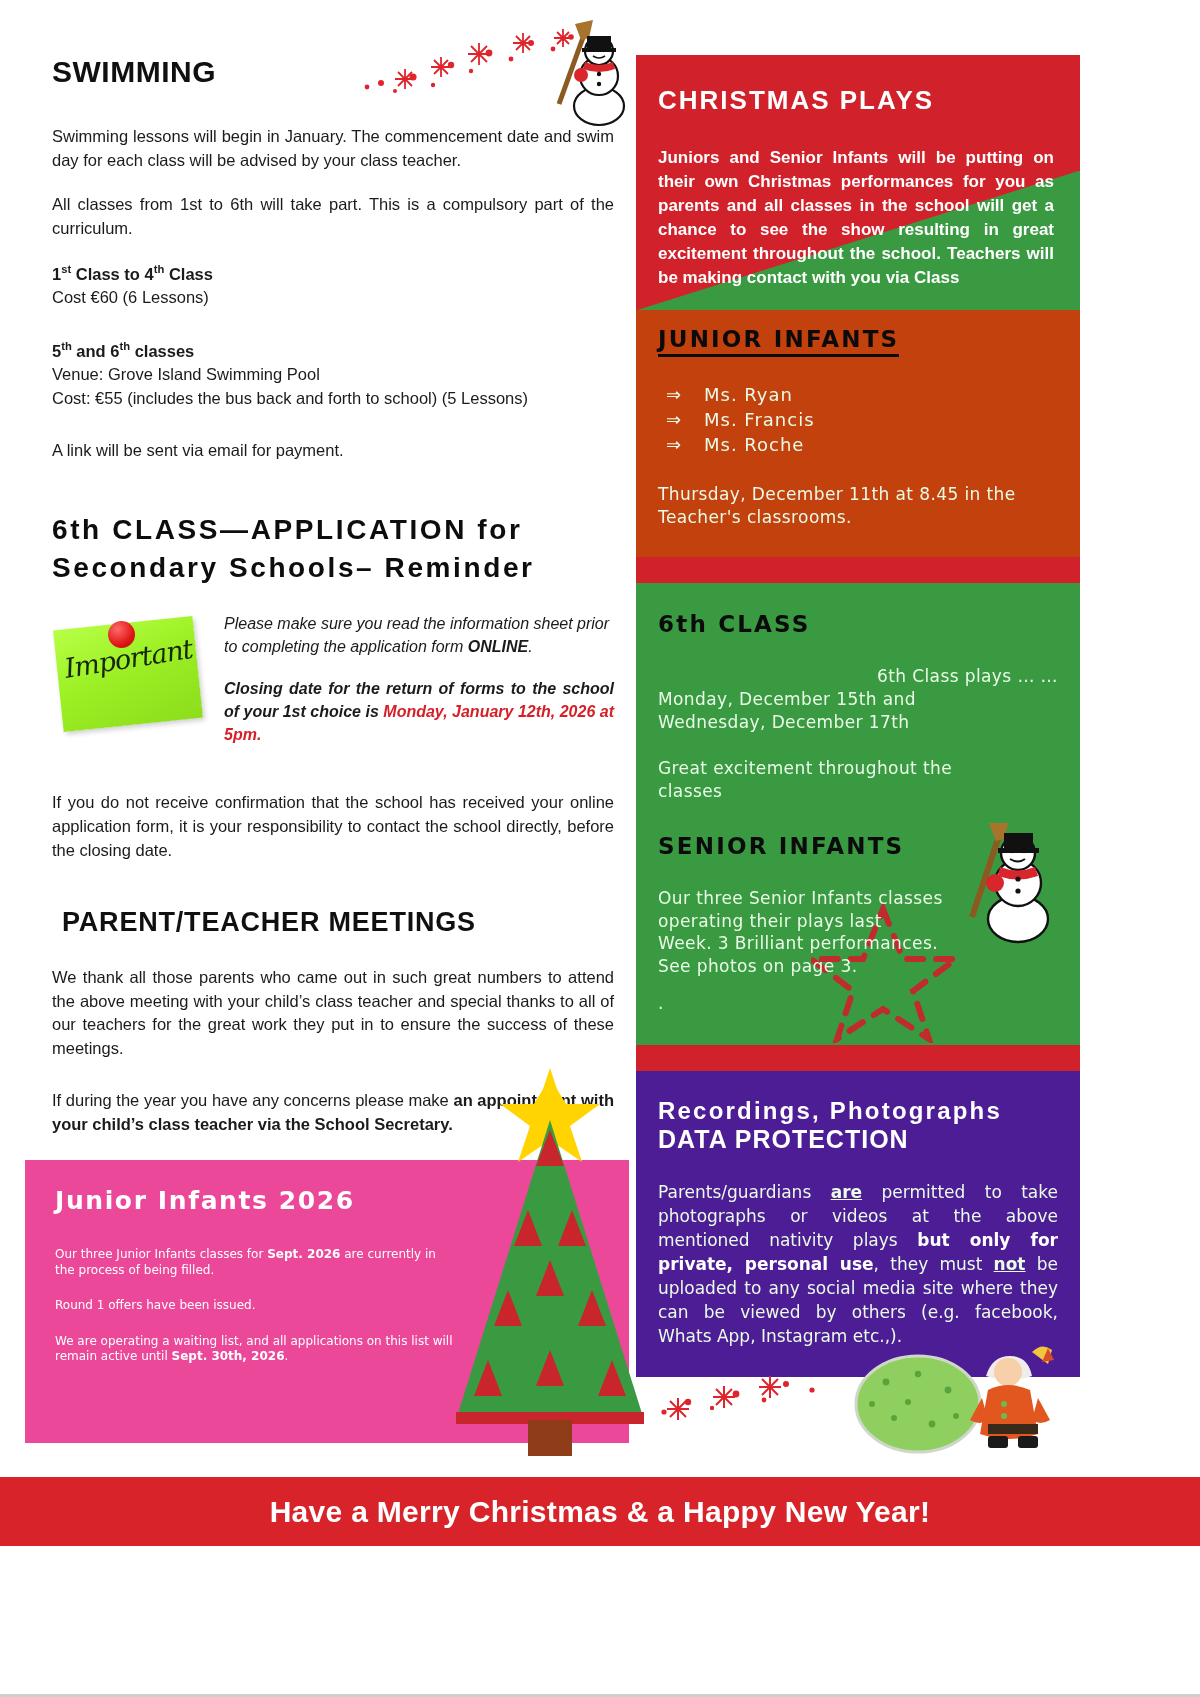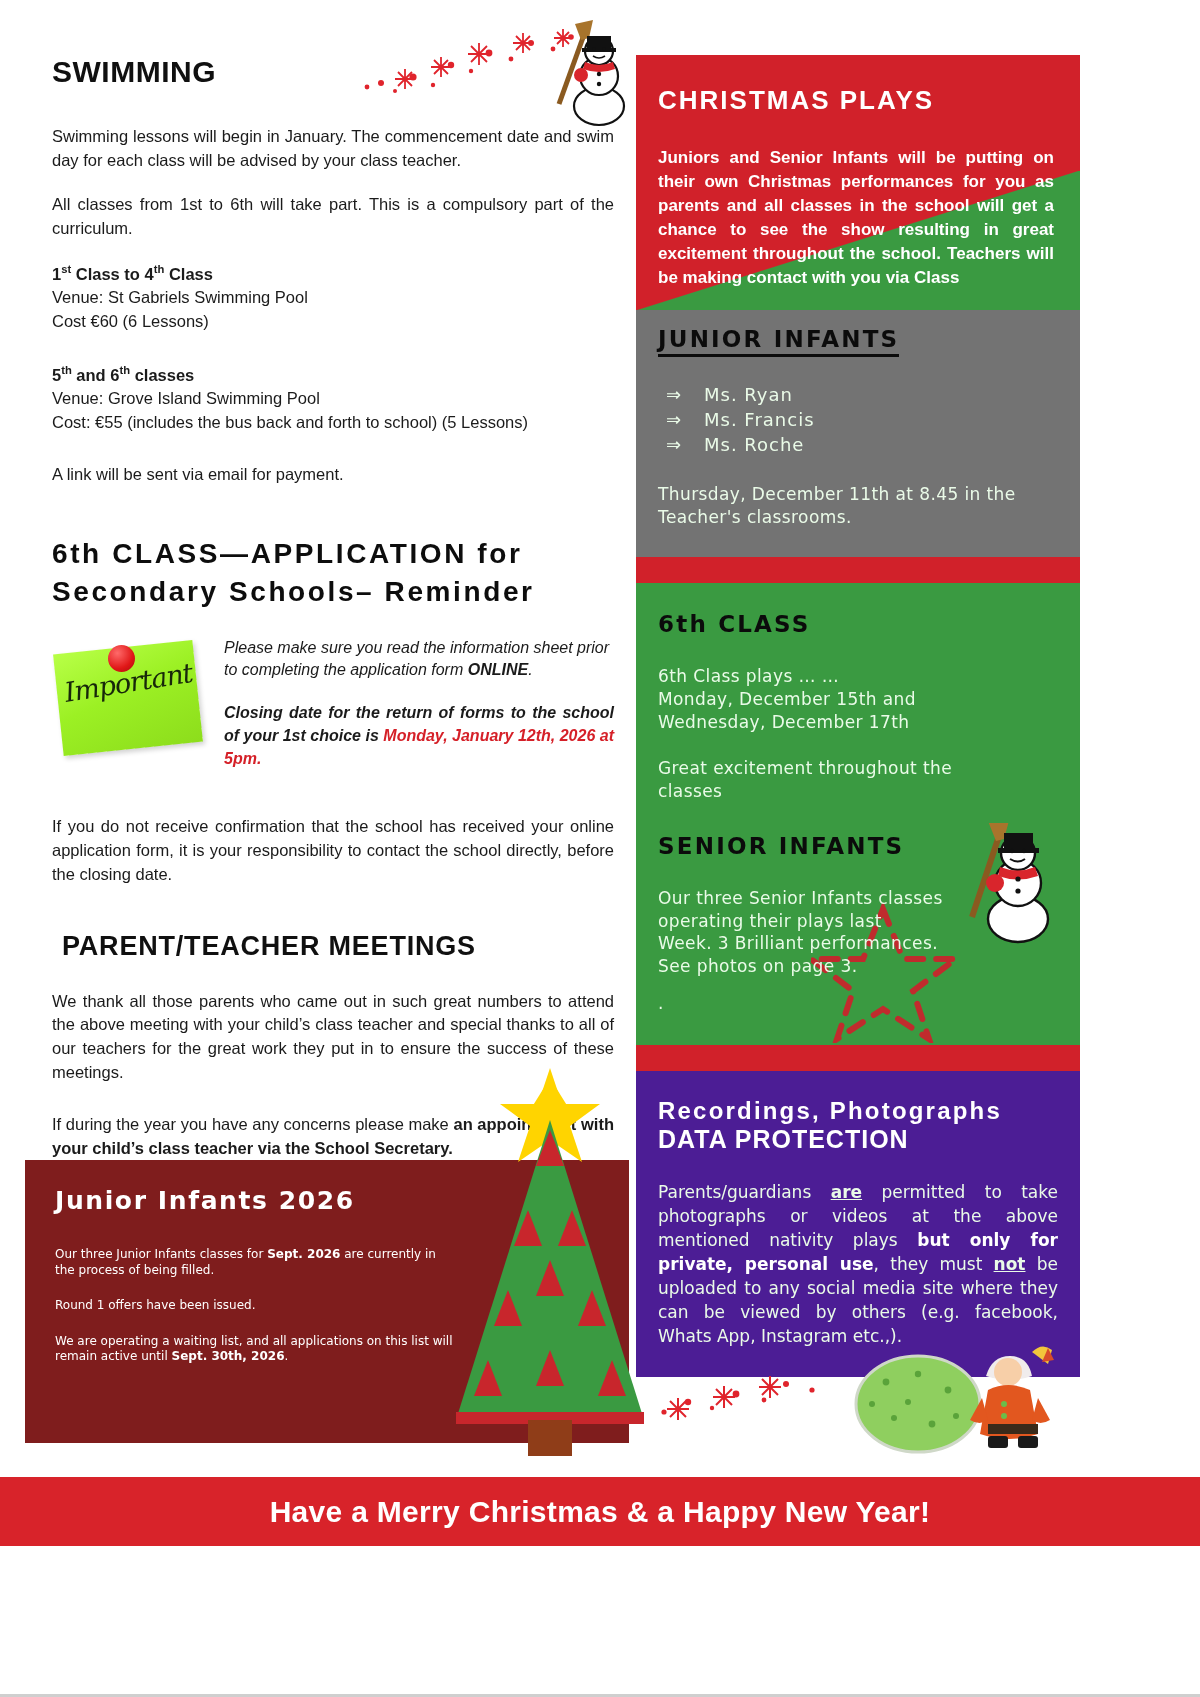--- a/index.html
+++ b/index.html
@@ -144,21 +144,21 @@
     margin-left: 10px;
   }
 
   
   .ji-box {
     position: absolute;
     left: 25px;
     top: 1160px;
     width: 604px;
     height: 283px;
-    background: #7f1d1d;
+    background: #ec4899;
     padding: 26px 30px 0 30px;
     z-index: 4;
   }
 
   .ji-title {
     font-family: "DejaVu Sans", sans-serif;
     font-size: 25px;
     font-weight: bold;
     letter-spacing: 1.6px;
     color: #ffffff;
@@ -248,21 +248,21 @@
     z-index: 2;
     margin-top: 30px;
     font-size: 17px;
     font-weight: bold;
     line-height: 1.41;
     color: #ffffff;
     text-align: justify;
   }
 
   .panel-ji {
-    background: #737373;
+    background: #c2410c;
     padding: 16px 22px 28px 22px;
     margin-top: -1px;
   }
 
   .green-h {
     font-family: "DejaVu Sans", sans-serif;
     font-size: 23px;
     font-weight: bold;
     letter-spacing: 2.2px;
     color: #0b0b0b;
@@ -448,21 +448,20 @@
       <circle cx="54" cy="56" r="2.2" fill="#111"></circle>
         <circle cx="54" cy="66" r="2.2" fill="#111"></circle>
     </svg>
 
     <h1 class="h-swimming">SWIMMING</h1>
 
     <p class="body-txt">Swimming lessons will begin in January.  The commencement date and swim day for each class will be advised by your class teacher.</p>
     <p class="body-txt gap-m">All classes from 1st to 6th will take part.  This is a compulsory part of the curriculum.</p>
 
     <p class="body-txt nojust gap-m bold"><span>1</span><sup>st</sup><span> Class to 4</span><sup>th</sup><span> Class</span></p>
-    <p class="body-txt nojust">Venue:  St Gabriels Swimming Pool</p>
     <p class="body-txt nojust">Cost €60  (6 Lessons)</p>
 
     <p class="body-txt nojust gap-l bold"><span>5</span><sup>th</sup><span> and 6</span><sup>th</sup><span> classes</span></p>
     <p class="body-txt nojust">Venue:  Grove Island Swimming Pool</p>
     <p class="body-txt nojust">Cost: €55 (includes the bus back and forth to school)  (5 Lessons)</p>
 
     <p class="body-txt nojust gap-l">A link will be sent via email for payment.</p>
 
     <h2 class="h-sixth">
       <span class="l1">6th   CLASS—APPLICATION   for</span>
@@ -531,21 +530,21 @@
         <li><span class="arw">⇒</span><span>Ms. Francis</span></li>
         <li><span class="arw">⇒</span><span>Ms. Roche</span></li>
       </ul>
       <div class="green-txt" style="margin-top:26px;">Thursday, December 11th at 8.45 in the Teacher's classrooms.</div>
     </div>
 
     <div class="red-divider"></div>
 
     <div class="panel panel-6th">
       <div class="green-h noline">6th CLASS</div>
-      <div class="green-txt" style="margin-top:26px;">6th Class plays … …</div>
+      <div class="green-txt" style="margin-top:26px;text-align:right;">6th Class plays … …</div>
       <div class="green-txt">Monday, December 15th and</div>
       <div class="green-txt">Wednesday, December 17th</div>
       <div class="green-txt" style="margin-top:24px;width:330px;">Great excitement throughout the classes</div>
     </div>
 
     <div class="panel panel-si">
       <svg class="snowman-si" viewBox="0 0 110 135">
         <path d="M20 104 L48 20" stroke="#8a5a20" stroke-width="6" fill="none"></path>
         <path d="M44 28 L36 8 L58 4 L52 26 Z" fill="#a8742c"></path>
         <ellipse cx="66" cy="106" rx="30" ry="23" fill="#fff" stroke="#111" stroke-width="2.4"></ellipse>

